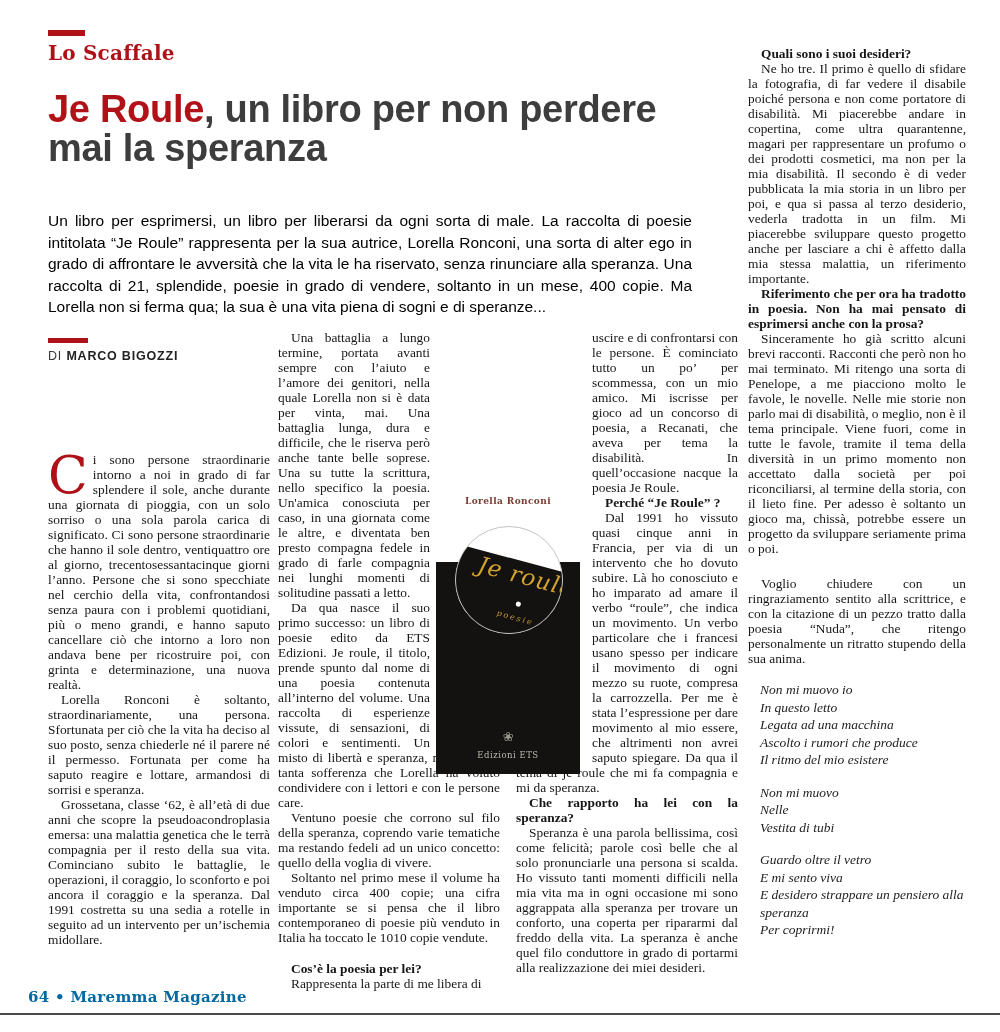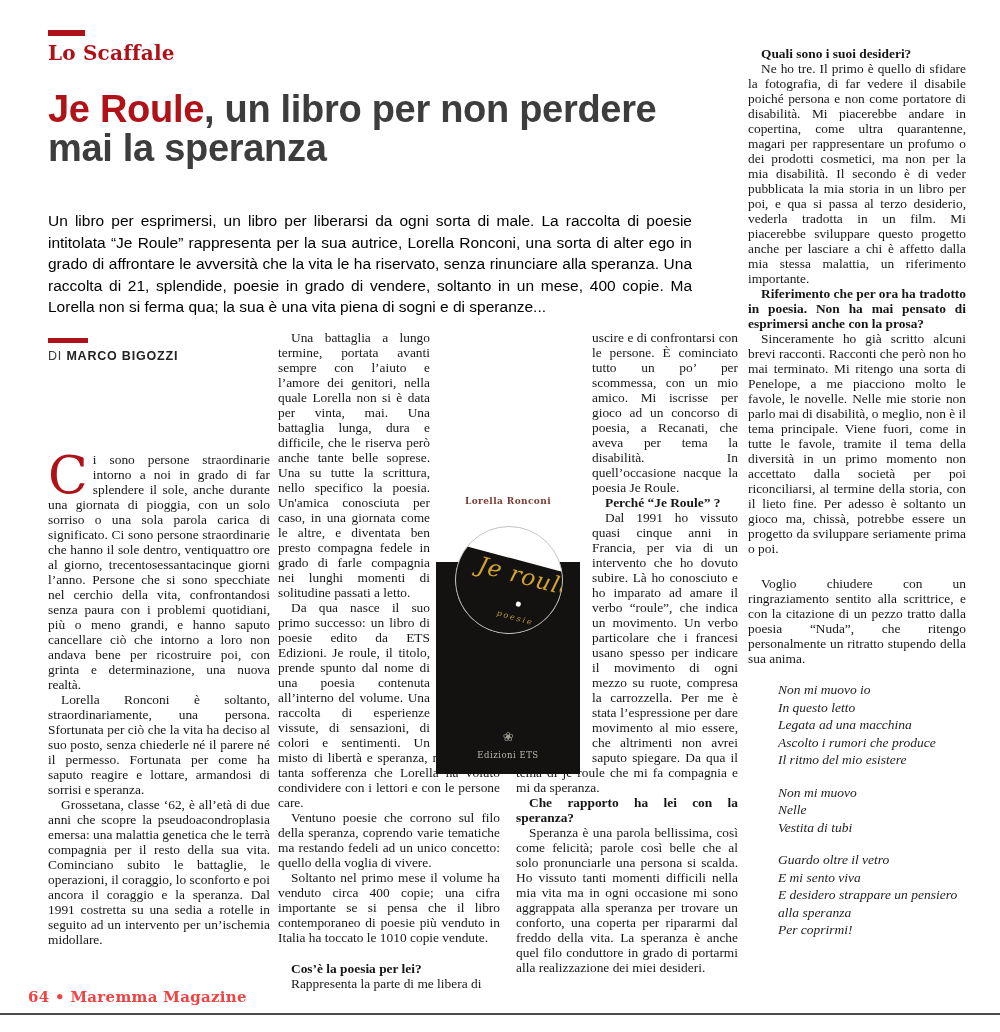--- a/index.html
+++ b/index.html
@@ -72,28 +72,28 @@
   #cover-sub { position:absolute; top:52px; left:0; width:100%; text-align:center;
                font-family:"DejaVu Serif", serif; font-style:italic; font-size:8px;
                color:#c09a33; letter-spacing:2px; }
   #cover-logo { position:absolute; bottom:30px; left:0; width:100%; text-align:center;
                 font-family:"DejaVu Sans", sans-serif; font-size:13px; color:#9a9a8e; }
   #cover-pub { position:absolute; bottom:14px; left:0; width:100%; text-align:center;
                font-family:"DejaVu Serif", serif; font-size:8.5px; color:#b9b9b0;
                letter-spacing:.5px; }
 
   
-  .poem { margin-left:30px; text-align:left; font-style:italic;
+  .poem { margin-left:12px; text-align:left; font-style:italic;
           font-family:"Liberation Serif", serif; font-size:13.5px; line-height:17.5px;
           color:#222; }
   .stanza { margin-top:15px; }
 
   
   #footer { left:28px; top:988px; font-family:"DejaVu Serif", serif; font-weight:bold;
-            font-size:15px; color:#ef4444; letter-spacing:.3px; }
+            font-size:15px; color:#0369a1; letter-spacing:.3px; }
   #footer-rule { left:0; top:1013px; width:1000px; height:1.5px; background:#4a4a4a; }
 </style>
 </head>
 <body>
 
 <div id="page">
 
   <div id="kicker-bar" class="abs"></div>
   <div id="kicker" class="abs">Lo Scaffale</div>
 

